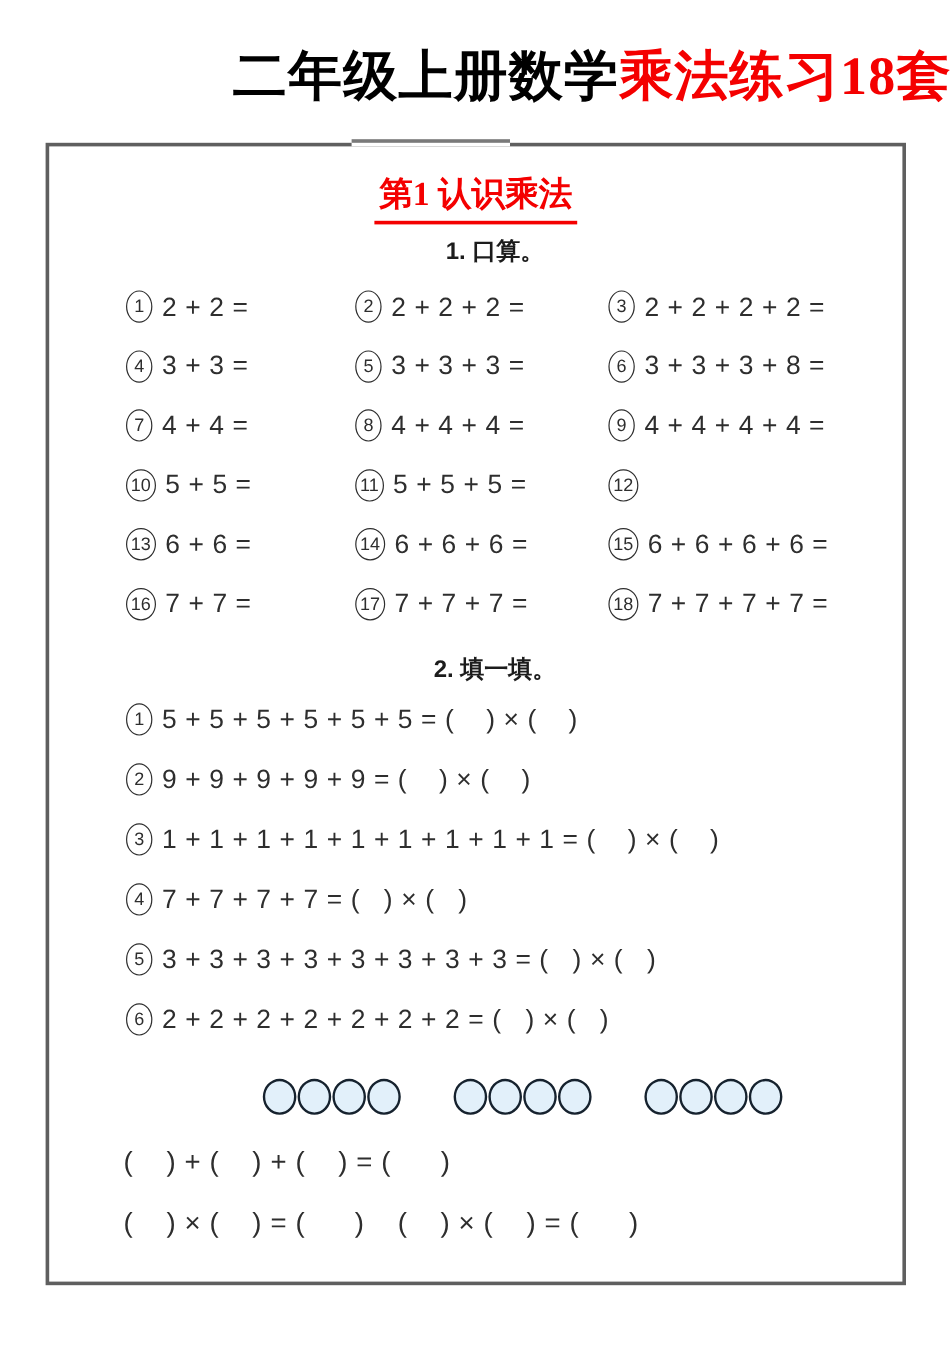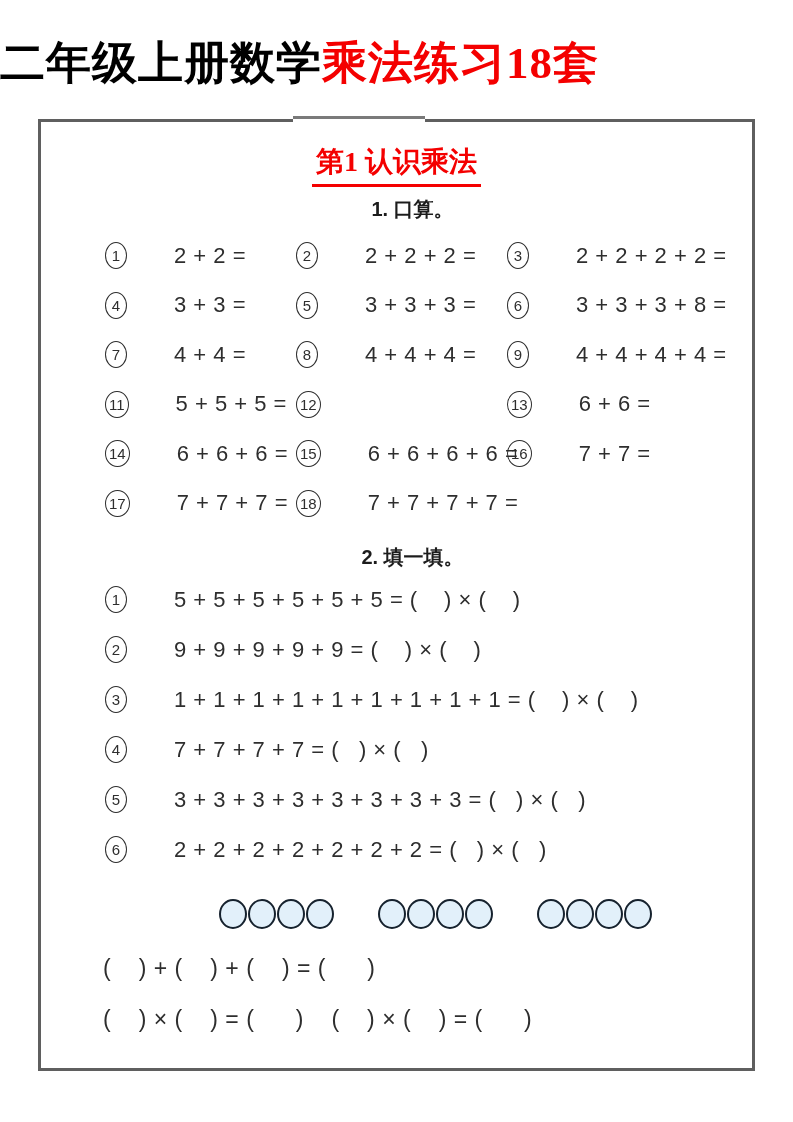--- a/index.html
+++ b/index.html
@@ -8,21 +8,21 @@
     background: #ffffff;
     font-family: "Liberation Sans", sans-serif;
     color: #2e2e2e;
     overflow: hidden;
   }
   .page { position: relative; width: 793px; height: 1122px; background: #fff; }
 
   
   .page-title {
     margin-top: 38px;
-    text-align: left;
+    text-align: right;
     font-family: "Liberation Serif", serif;
     font-weight: bold;
     font-size: 45px;
     letter-spacing: 1px;
     line-height: 1.15;
     white-space: nowrap;
   }
   .page-title .t-black { color: #000000; }
   .page-title .t-red { color: #f40000; }
 
@@ -90,21 +90,21 @@
     margin: 8px 0 0 64px;
     display: grid;
     grid-template-columns: 191px 211px 1fr;
   }
   .prob {
     height: 49.5px;
     display: flex;
     align-items: center;
     font-size: 22px;
   }
-  .expr { white-space: pre; letter-spacing: 0.5px; margin-left: 39px; }
+  .expr { white-space: pre; letter-spacing: 0.5px; }
 
   
   .q2-list { margin: 4px 0 0 64px; }
   .q2-item {
     height: 50px;
     display: flex;
     align-items: center;
     font-size: 22px;
   }
 
@@ -180,20 +180,24 @@
         </div>
       <div class="prob">
           <span class="cnum">8</span>
           <span class="expr">4 + 4 + 4 =</span>
         </div>
       <div class="prob">
           <span class="cnum">9</span>
           <span class="expr">4 + 4 + 4 + 4 =</span>
         </div>
       <div class="prob">
+          <span class="cnum">10</span>
+          <span class="expr">5 + 5 =</span>
+        </div>
+      <div class="prob">
           <span class="cnum">11</span>
           <span class="expr">5 + 5 + 5 =</span>
         </div>
       <div class="prob">
           <span class="cnum">12</span>
         </div>
       <div class="prob">
           <span class="cnum">13</span>
           <span class="expr">6 + 6 =</span>
         </div>

